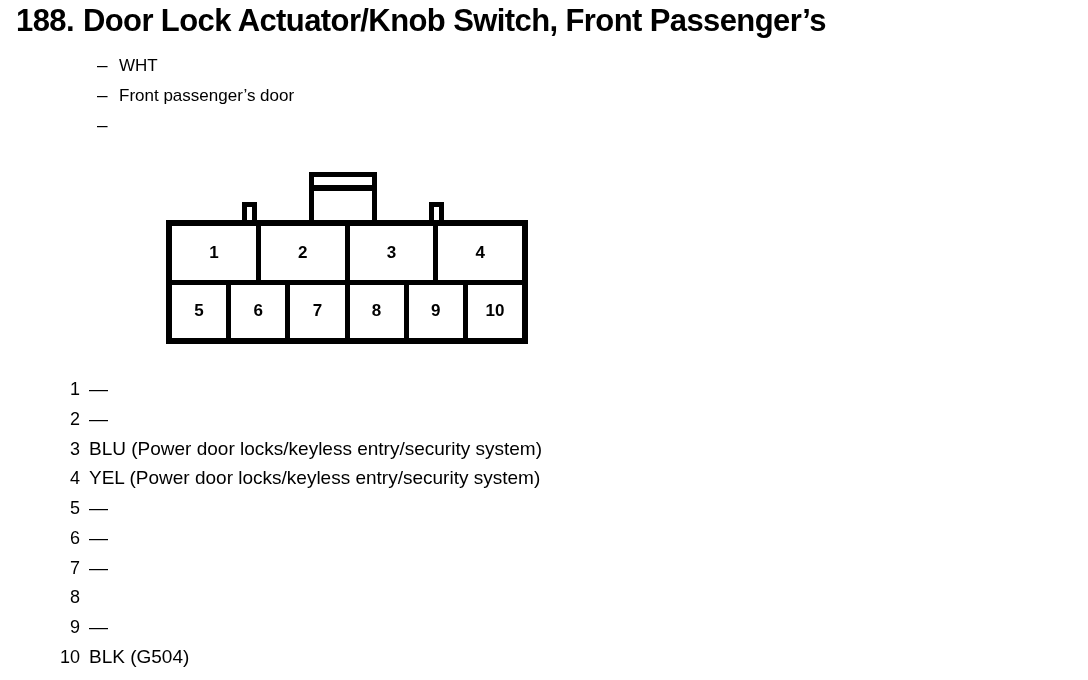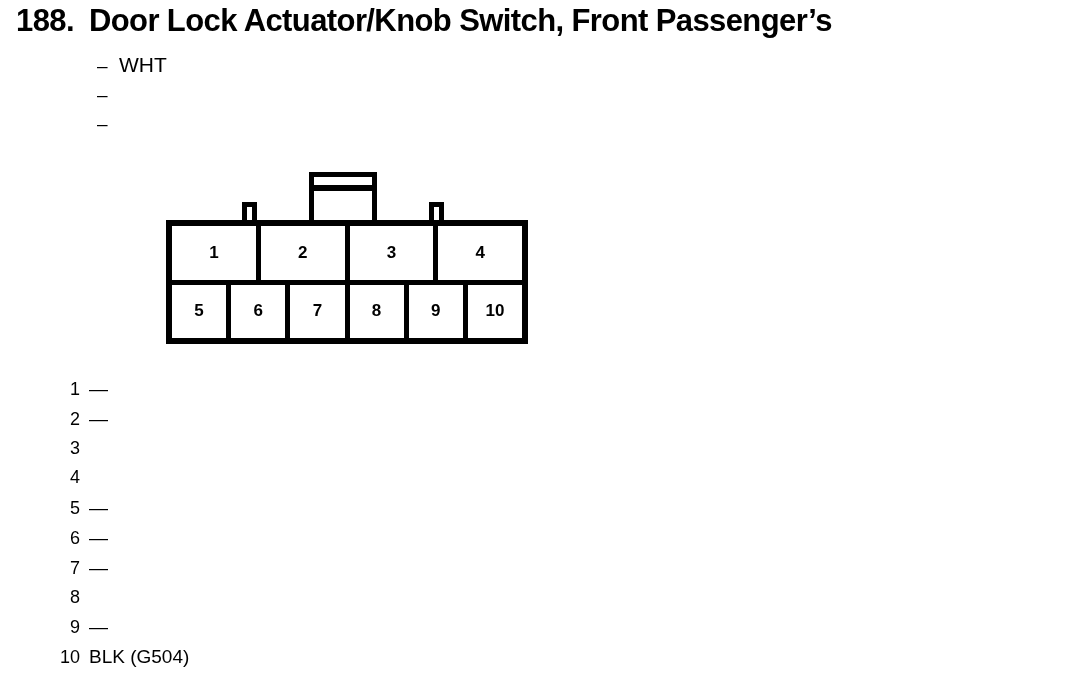--- a/index.html
+++ b/index.html
@@ -21,21 +21,21 @@
     position: absolute;
     left: 16px;
     top: 2px;
     font-size: 31px;
     font-weight: bold;
     letter-spacing: -0.6px;
     white-space: nowrap;
     line-height: 38px;
   }
   #page-title .num {
-    margin-right: 15px;
+    margin-right: 9px;
   }
 
   
   #attribute-list {
     position: absolute;
     left: 97px;
     top: 50px;
     width: 700px;
   }
   .attr-row {
@@ -43,21 +43,21 @@
     align-items: baseline;
     font-size: 19px;
     line-height: 29px;
     white-space: nowrap;
   }
   .attr-dash {
     width: 22px;
     flex: 0 0 22px;
     font-size: 19px;
   }
-  .attr-text { font-size: 21px; }
+  .attr-text { font-size: 17px; }
 
   
   #connector-diagram {
     position: absolute;
     left: 166px;
     top: 172px;
     width: 364px;
     height: 172px;
   }
   
@@ -157,20 +157,21 @@
   <span class="num">188.</span><span>Door Lock Actuator/Knob Switch, Front Passenger’s</span>
 </div>
 
 <div id="attribute-list">
   <div class="attr-row">
     <span class="attr-dash">–</span>
     <span class="attr-text">WHT</span>
   </div>
   <div class="attr-row">
     <span class="attr-dash">–</span>
+    <span class="attr-text">Front passenger’s door</span>
   </div>
   <div class="attr-row">
     <span class="attr-dash">–</span>
   </div>
 </div>
 
 <div id="connector-diagram">
 
   <div id="connector-latch">
     <div class="latch-bar"></div>
@@ -204,23 +205,25 @@
   <div class="legend-row">
     <span class="legend-num">1</span>
     <span class="legend-desc">—</span>
   </div>
   <div class="legend-row">
     <span class="legend-num">2</span>
     <span class="legend-desc">—</span>
   </div>
   <div class="legend-row">
     <span class="legend-num">3</span>
+    <span class="legend-desc">BLU (Power door locks/keyless entry/security system)</span>
   </div>
   <div class="legend-row">
     <span class="legend-num">4</span>
+    <span class="legend-desc">YEL (Power door locks/keyless entry/security system)</span>
   </div>
   <div class="legend-row">
     <span class="legend-num">5</span>
     <span class="legend-desc">—</span>
   </div>
   <div class="legend-row">
     <span class="legend-num">6</span>
     <span class="legend-desc">—</span>
   </div>
   <div class="legend-row">

